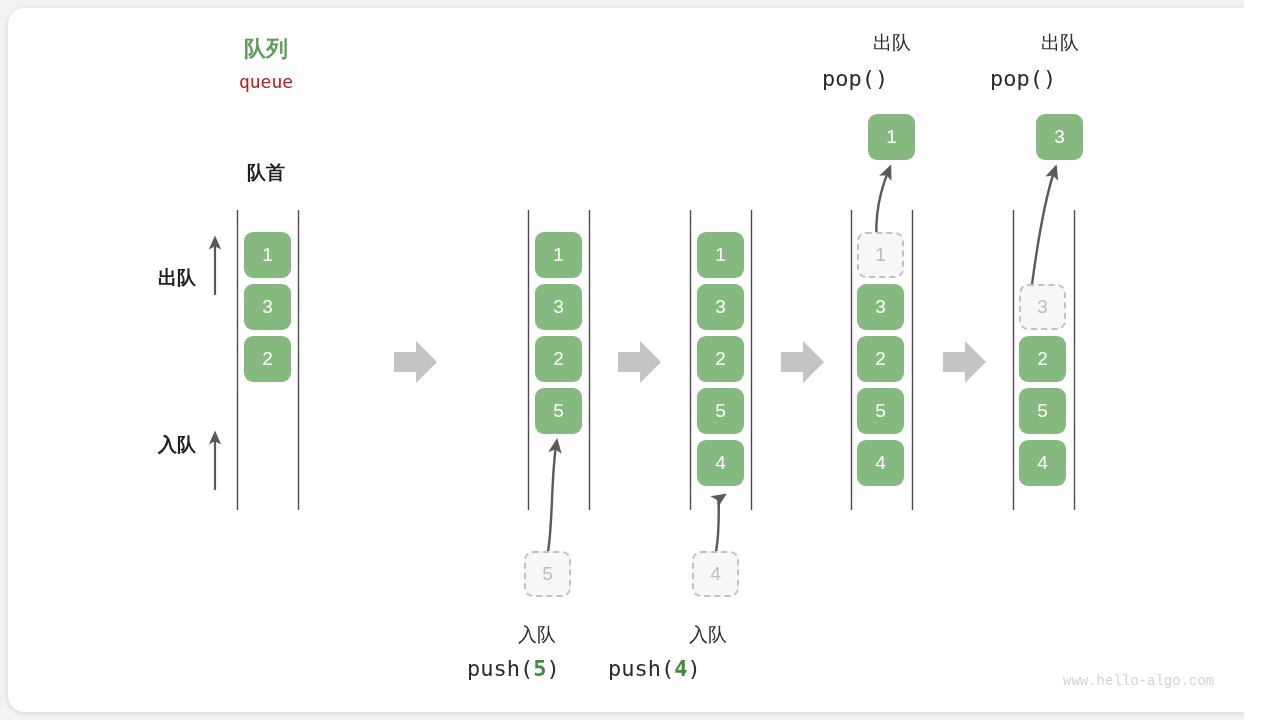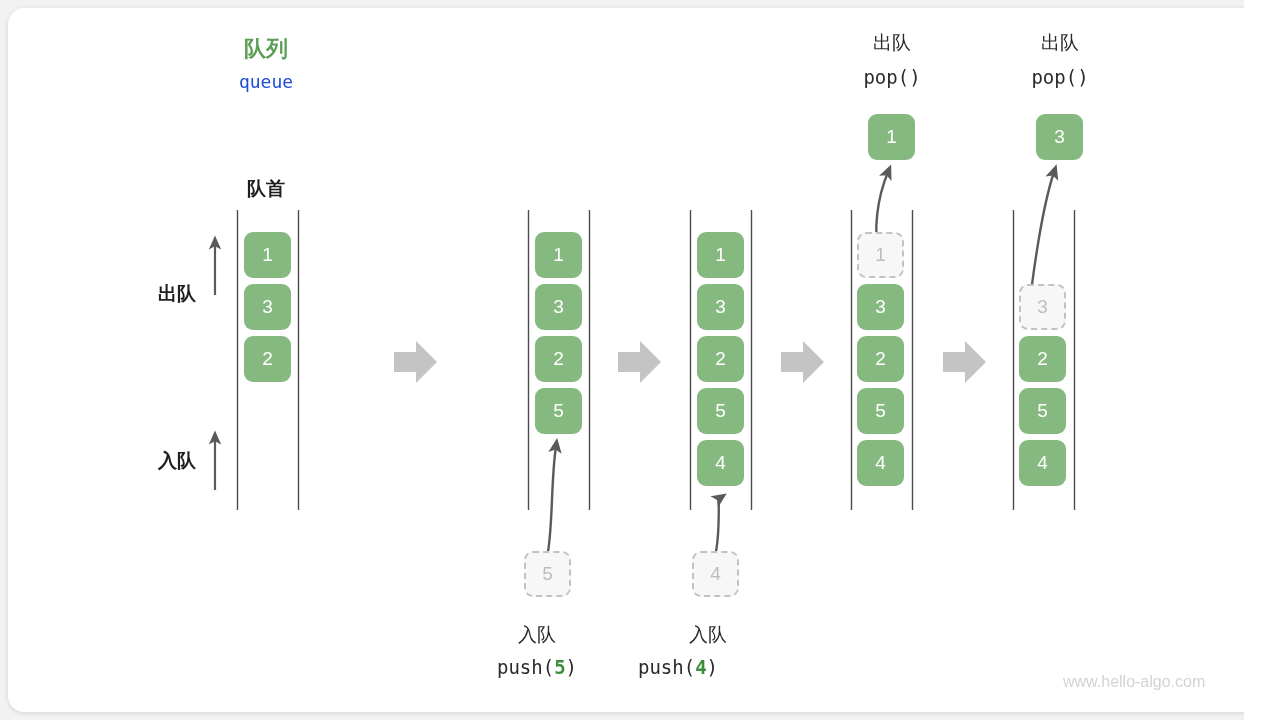--- a/index.html
+++ b/index.html
@@ -34,50 +34,48 @@
   .title-cn {
     font-size: 22px;
     font-weight: bold;
     color: #5b9e55;
     text-align: center;
     white-space: nowrap;
   }
   .title-mono {
     font-family: "DejaVu Sans Mono", "Liberation Mono", monospace;
     font-size: 18px;
-    color: #1d4ed8;
+    color: #b91c1c;
     text-align: center;
     white-space: nowrap;
   }
   .label-bold {
     font-size: 19px;
     font-weight: bold;
     color: #1f1f1f;
     text-align: center;
     white-space: nowrap;
-    margin-top: 16px;
   }
   .op-cn {
     font-size: 19px;
     color: #2b2b2b;
     text-align: center;
     white-space: nowrap;
   }
   .op-mono {
     font-family: "DejaVu Sans Mono", "Liberation Mono", monospace;
-    font-size: 19px;
+    font-size: 22px;
     color: #2b2b2b;
-    text-align: center;
     white-space: nowrap;
   }
   .op-mono .arg { color: #3c8d3c; font-weight: bold; }
 
   .watermark {
-    font-family: Liberation Sans, sans-serif;
-    font-size: 16px;
+    font-family: Liberation Mono, monospace;
+    font-size: 14px;
     color: #d3d3d3;
     white-space: nowrap;
   }
 
   
   .cell {
     position: absolute;
     width: 47px;
     height: 46px;
     border-radius: 9px;

